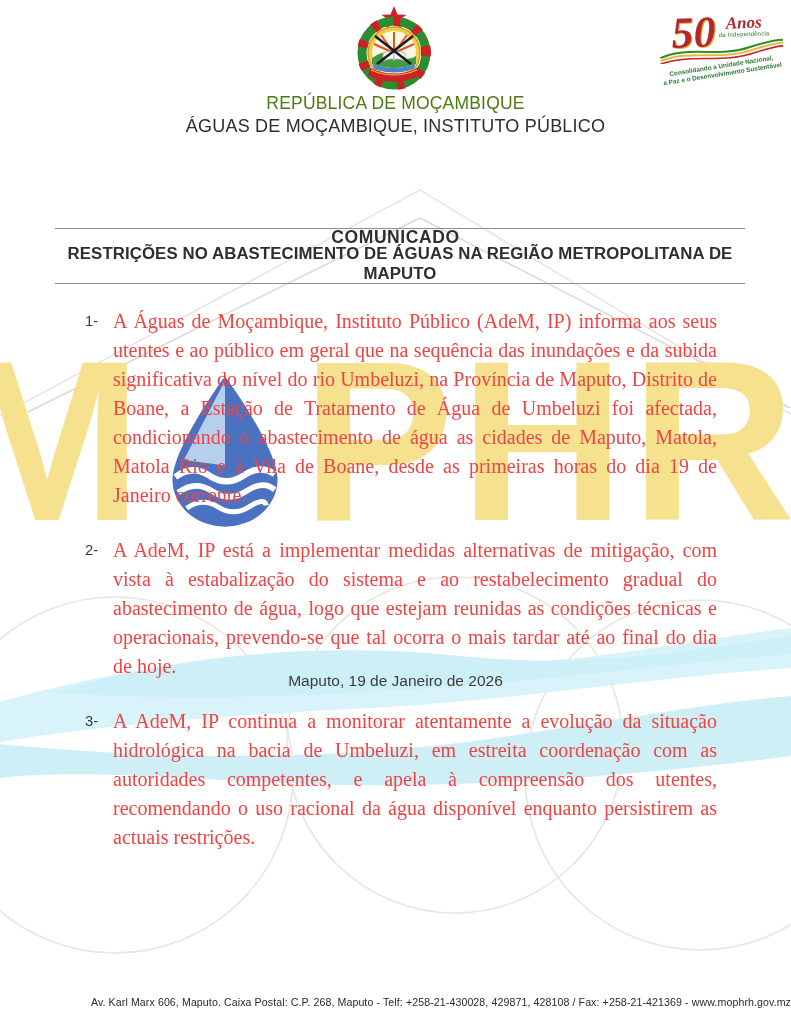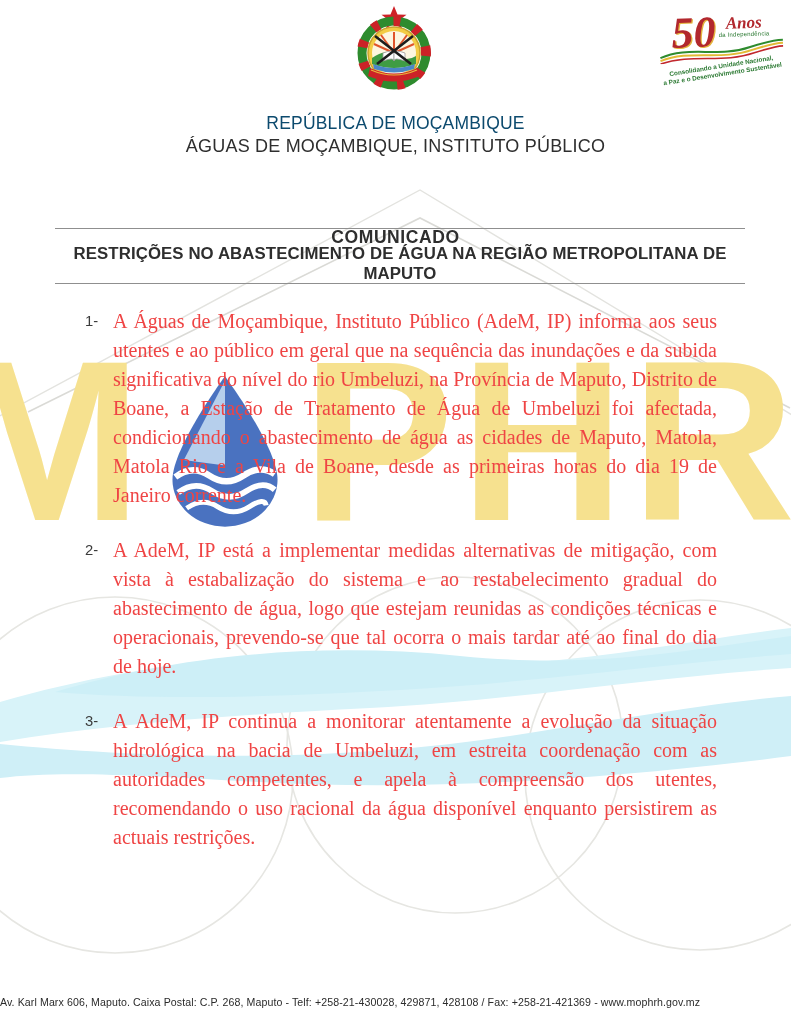--- a/index.html
+++ b/index.html
@@ -45,21 +45,21 @@
     font-style:italic;font-weight:bold;
     font-size:17px;color:#b2282e;margin:4px 0 0 3px;line-height:16px;
   }
   .logo50 .indep{font-size:6px;color:#2c7a33;margin-left:3px;letter-spacing:.2px;}
   .logo50 .ribbons{margin-top:-12px;}
   .logo50 .slogan{
     transform:rotate(-7deg);
     font-size:6.4px;line-height:7.5px;color:#2c7a33;font-weight:bold;margin-top:-4px;
   }
   .header-block{position:absolute;top:92px;left:0;width:100%;text-align:center;}
-  .hl1,.hl2{font-size:17.5px;line-height:22.5px;color:#0c4a6e;letter-spacing:.2px;margin-top:20px;}
+  .hl1,.hl2{font-size:17.5px;line-height:22.5px;color:#4d7c0f;letter-spacing:.2px;}
   .hl3{font-size:18px;line-height:23px;color:#2e2e2e;font-weight:normal;letter-spacing:.2px;}
   .comunicado{
     position:absolute;top:183px;left:0;width:100%;text-align:center;
     font-size:17.5px;font-weight:bold;color:#2e2e2e;letter-spacing:.6px;margin-top:44px;
   }
   .rule{position:absolute;left:55px;width:690px;height:0;border-top:1.4px solid #8f8f8f;}
   .rule1{top:228px;}
   .rule2{top:283px;}
   .doc-title{
     position:absolute;top:244px;left:55px;width:690px;text-align:center;
@@ -67,21 +67,21 @@
   }
   .body-block{position:absolute;top:307px;left:85px;width:632px;}
   .para{display:flex;margin-bottom:26px;}
   .para .num{flex:0 0 28px;font-size:14.8px;line-height:29px;color:#3c3c3c;}
   .para .ptext{flex:1;font-size:20px;line-height:29px;color:#ef4444;text-align:justify;font-family:Liberation Serif, serif;}
   .dateline{
     position:absolute;top:672px;left:0;width:100%;text-align:center;
     font-size:15.5px;color:#3c3c3c;
   }
   .footer{
-    position:absolute;top:996px;left:0;width:100%;text-align:left;
+    position:absolute;top:996px;left:0;width:100%;text-align:right;
     font-size:10.6px;color:#2b2b2b;letter-spacing:.1px;
   }
 </style>
 </head>
 <body>
 
 <div class="page">
 
   <svg class="wm-svg" width="791" height="1024" viewBox="0 0 791 1024">
 
@@ -172,35 +172,36 @@
     </div>
 
     <div class="header-block">
       <div class="hl1">REPÚBLICA DE MOÇAMBIQUE</div>
       <div class="hl3">ÁGUAS DE MOÇAMBIQUE, INSTITUTO PÚBLICO</div>
     </div>
 
     <div class="comunicado">COMUNICADO</div>
 
     <div class="rule rule1"></div>
-    <div class="doc-title">RESTRIÇÕES NO ABASTECIMENTO DE ÁGUA NA REGIÃO METROPOLITANA DE MAPUTO</div>
+    <div class="doc-title">RESTRIÇÕES NO ABASTECIMENTO DE ÁGUAS NA REGIÃO METROPOLITANA DE MAPUTO</div>
     <div class="rule rule2"></div>
 
     <div class="body-block">
       <div class="para">
         <span class="num">1-</span>
         <span class="ptext">A Águas de Moçambique, Instituto Público (AdeM, IP) informa aos seus utentes e ao público em geral que na sequência  das inundações e da subida significativa do nível do rio Umbeluzi, na Província de Maputo, Distrito de Boane, a Estação de Tratamento de Água de Umbeluzi foi afectada, condicionando o abastecimento de água as cidades de Maputo, Matola, Matola Rio e a Vila de Boane, desde as primeiras horas do dia 19 de Janeiro corrente.</span>
       </div>
       <div class="para">
         <span class="num">2-</span>
         <span class="ptext">A AdeM, IP está a implementar medidas alternativas de mitigação, com vista à estabalização do sistema e ao restabelecimento gradual do abastecimento de água, logo que estejam reunidas as condições técnicas e operacionais, prevendo-se que tal ocorra o mais tardar até ao final do dia de hoje.</span>
       </div>
       <div class="para">
         <span class="num">3-</span>
         <span class="ptext">A AdeM, IP continua a monitorar atentamente a evolução da situação hidrológica na bacia de Umbeluzi, em estreita coordenação com as autoridades competentes,  e apela à compreensão dos utentes, recomendando o uso racional da água disponível enquanto persistirem as actuais restrições.</span>
       </div>
     </div>
 
+    <div class="dateline">Maputo, 19 de Janeiro de 2026</div>
 
     <div class="footer">Av. Karl Marx 606, Maputo. Caixa Postal: C.P. 268, Maputo -  Telf: +258-21-430028, 429871, 428108 / Fax: +258-21-421369  - www.mophrh.gov.mz</div>
 
   </div>
 </div>
 
 </body></html>

